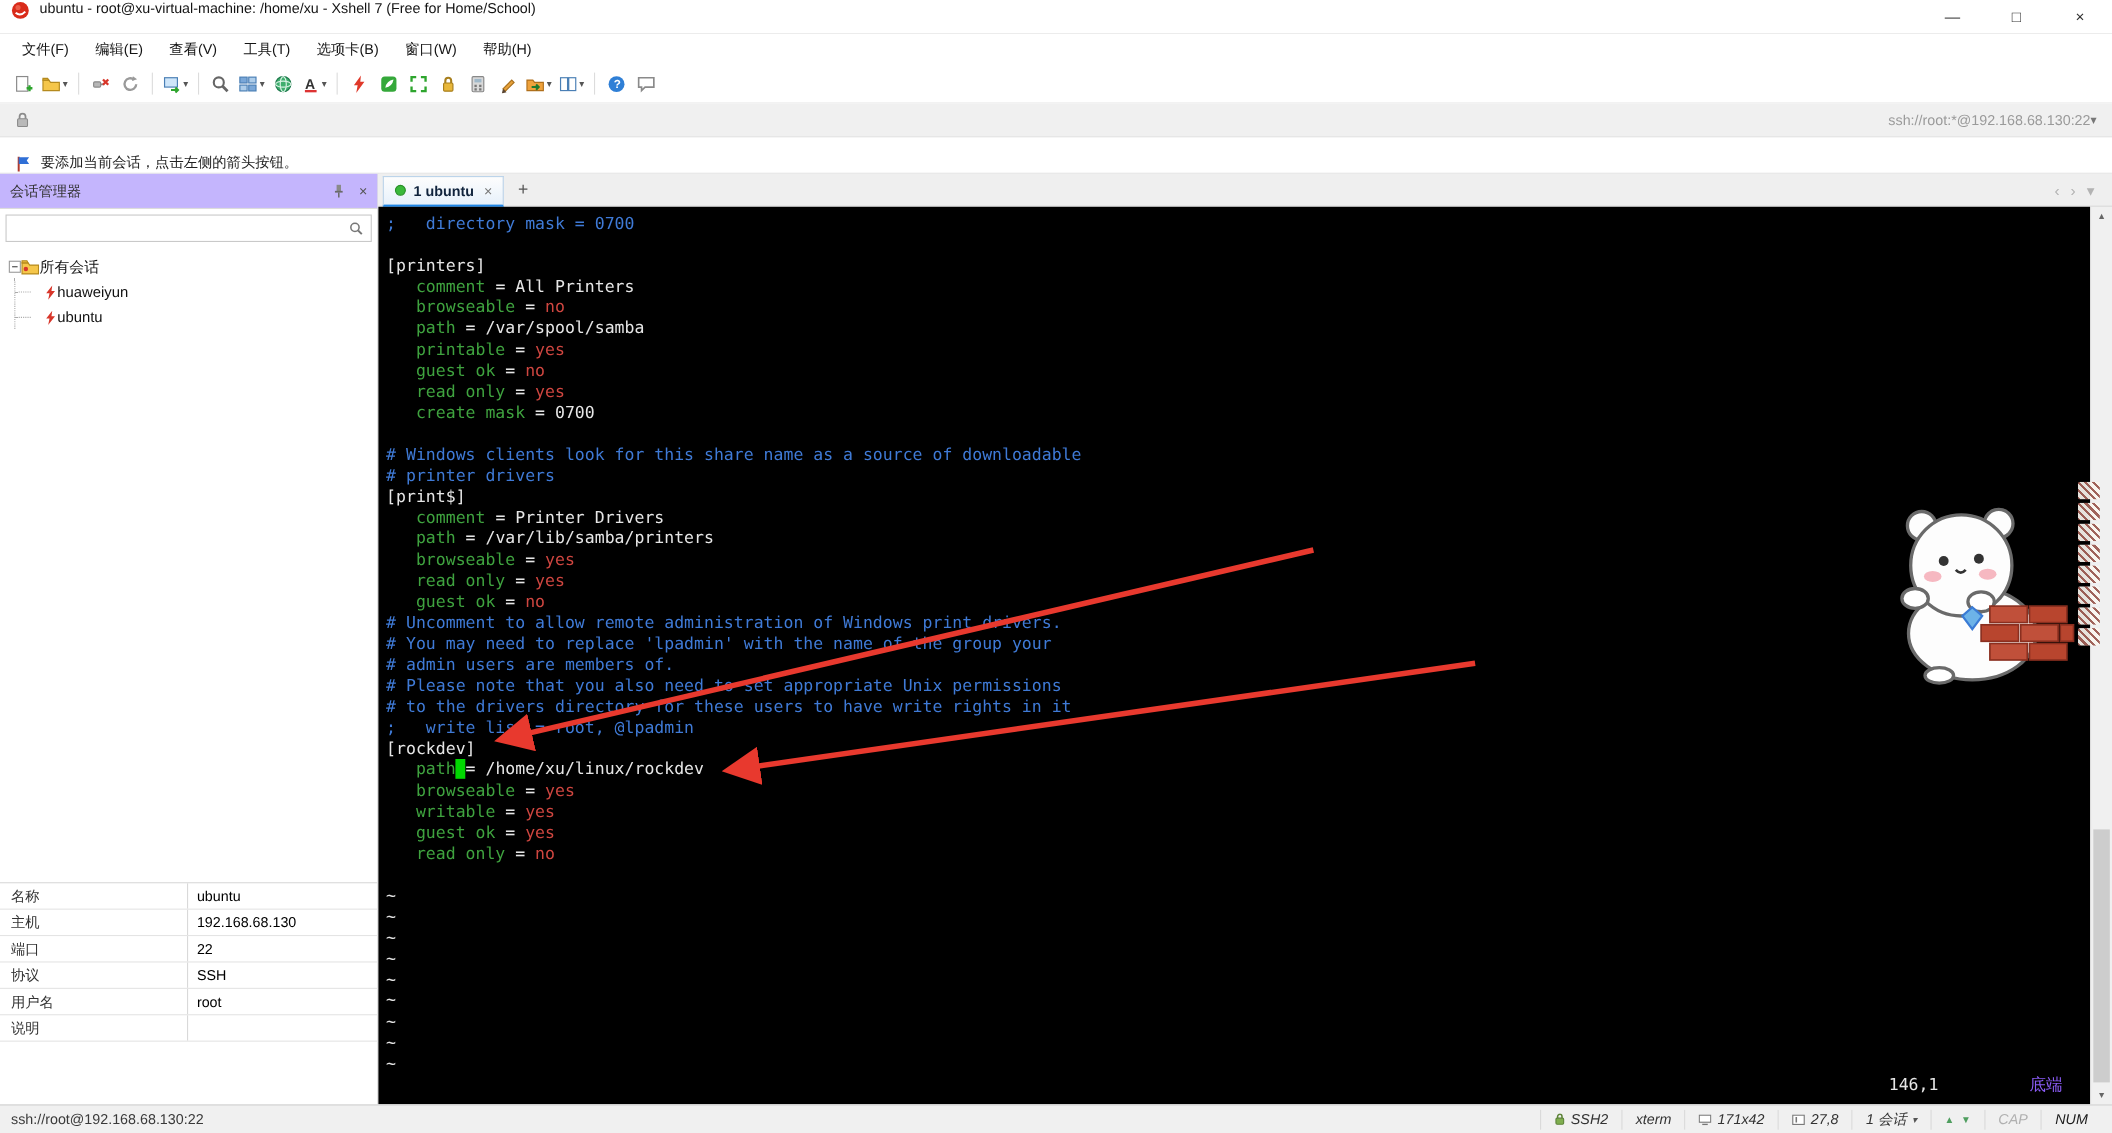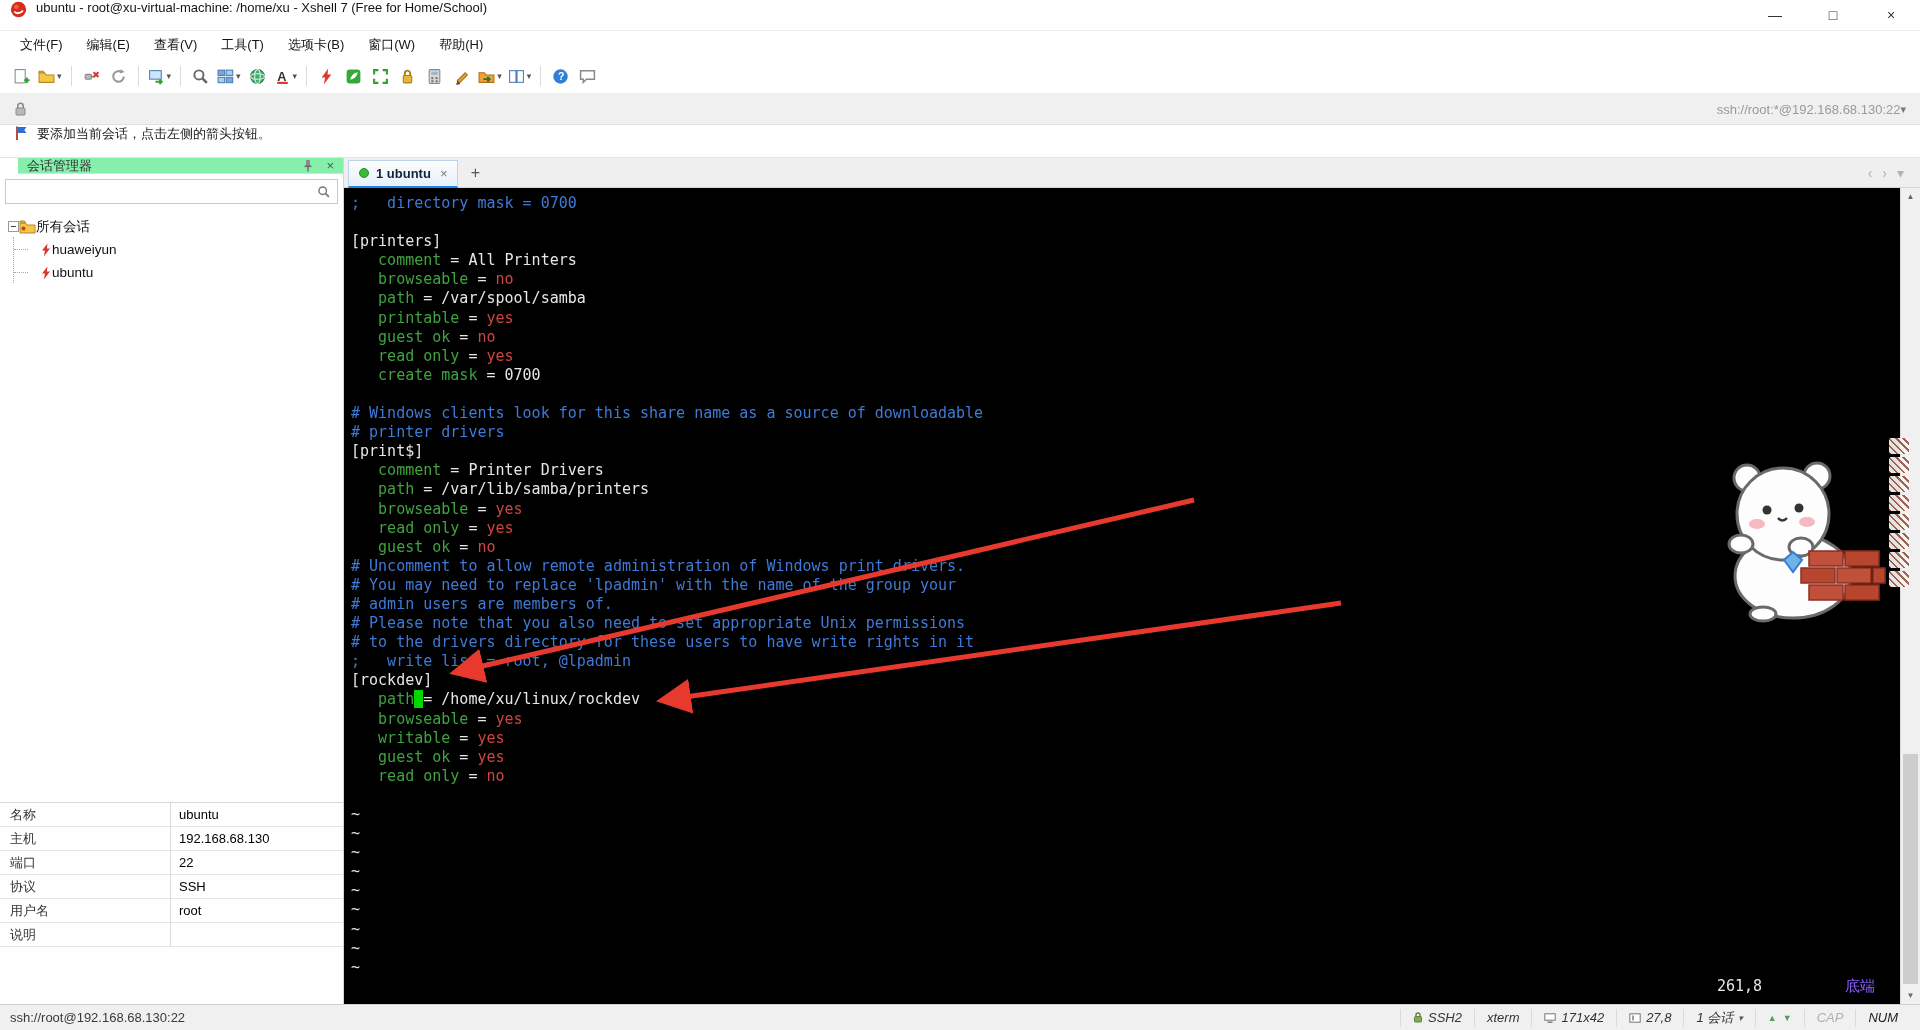--- a/index.html
+++ b/index.html
@@ -31,28 +31,28 @@
   .dd { font-size:9px; color:#555; }
 
   
   .addressbar { position:absolute; left:0; top:94px; width:1920px; height:31px; background:#f0f0f0;
                 border-bottom:1px solid #e0e0e0; display:flex; align-items:center; padding:0 14px; }
   .address-text { color:#9a9a9a; font-size:13px; margin-left:9px; flex:1;text-align:right; }
   .addr-dd { color:#777; font-size:11px; }
 
   
   .noticebar { position:absolute; left:0; top:125px; width:1920px; height:33px; background:#fff;
-               border-bottom:1px solid #e3e3e3; display:flex; align-items:flex-start; padding-left:14px; gap:9px;
+               border-bottom:1px solid #e3e3e3; display:flex; align-items:flex-end; padding-left:14px; gap:9px;
                font-size:13px; color:#222; }
 
   
   .sidepanel { position:absolute; left:0; top:158px; width:344px; bottom:26px; background:#fff;
                border-right:1px solid #d6d6d6; }
-  .sm-header { height:16px; background:#86efac; border-bottom:1px solid #dcdcdc; display:flex;
-               align-items:center; padding:0 9px; font-size:13px; color:#333;margin-left:18px; }
+  .sm-header { height:32px; background:#c4b5fd; border-bottom:1px solid #dcdcdc; display:flex;
+               align-items:center; padding:0 9px; font-size:13px; color:#333; }
   .sm-tools { margin-left:auto; display:flex; gap:12px; align-items:center; color:#555; font-size:13px; }
   .searchbox { margin:5px; height:25px; border:1px solid #c9c9c9; background:#fff; display:flex;
                align-items:center; padding:0 6px; }
   .search-input { flex:1; border:none; outline:none; font-size:13px; background:transparent; }
   .tree { position:relative; padding-top:6px; font-size:13.5px; color:#111; }
   .trow { height:23px; display:flex; align-items:center; gap:0; }
   .trow.root { padding-left:8px; }
   .trow.child { padding-left:40px; }
   .toggle { width:11px; height:11px; border:1px solid #9a9a9a; background:#fff; position:relative; flex:none; }
   .toggle::after { content:""; position:absolute; left:2px; right:2px; top:4px; height:1px; background:#444; }
@@ -473,21 +473,21 @@
       <div class="tline"><span class="tw">~</span></div>
       <div class="tline"><span class="tw">~</span></div>
       <div class="tline"><span class="tw">~</span></div>
       <div class="tline"><span class="tw">~</span></div>
       <div class="tline"><span class="tw">~</span></div>
       <div class="tline"><span class="tw">~</span></div>
       <div class="tline"><span class="tw">~</span></div>
       <div class="tline"><span class="tw">~</span></div>
       <div class="tline"><span class="tw">~</span></div>
     </div>
-  <span class="ruler-pos">261,8</span>
+  <span class="ruler-pos">146,1</span>
   <span class="ruler-scroll">底端</span>
 </div>
 
 <svg id="arrow-svg" class="overlay-svg">
   <defs>
     <marker id="ah" markerWidth="7" markerHeight="7" refX="5.4" refY="3.5" orient="auto" markerUnits="strokeWidth">
       <path d="M0,0 L7,3.5 L0,7 z" fill="#e8392e"></path>
     </marker>
   </defs>
 <line x1="850" y1="312" x2="113" y2="484" stroke="#e8392e" stroke-width="5" marker-end="url(#ah)"></line>

